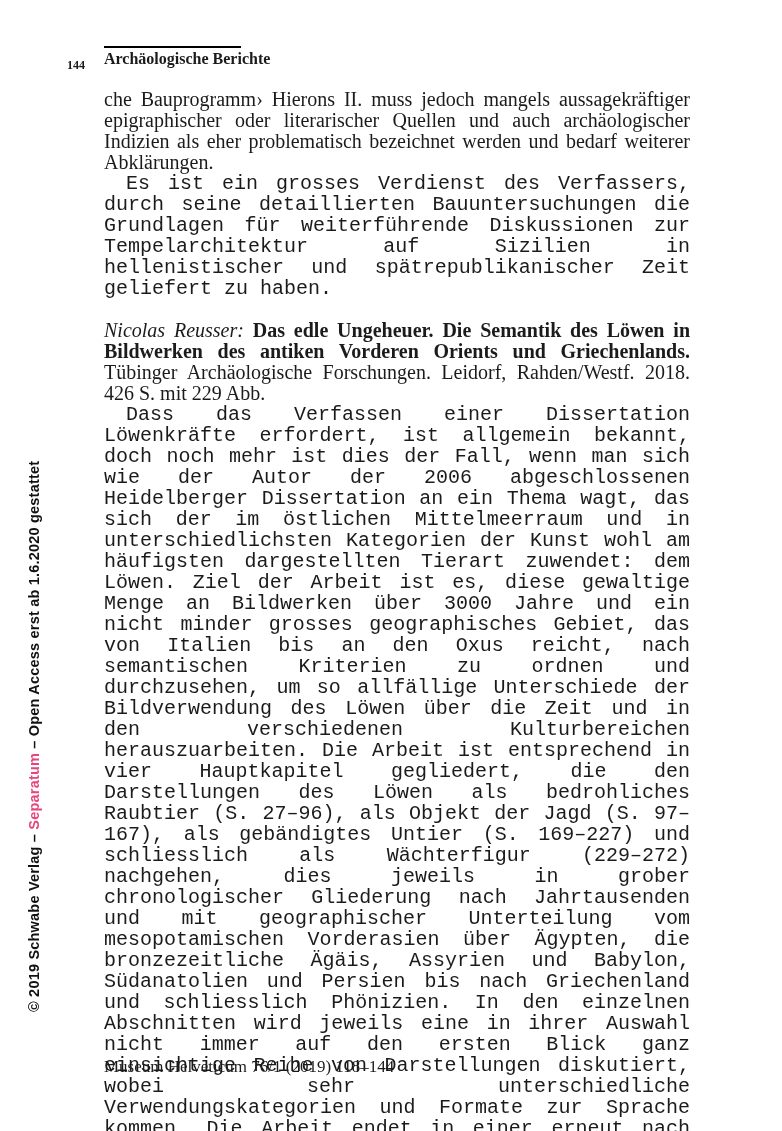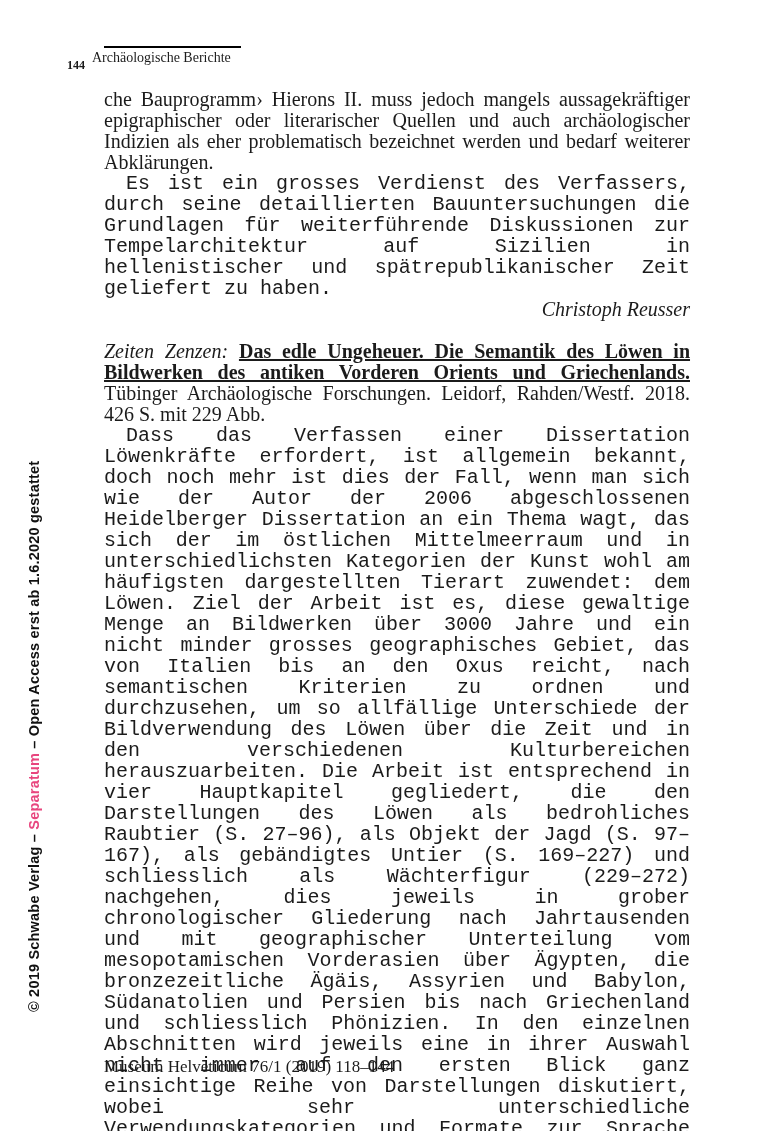--- a/index.html
+++ b/index.html
@@ -15,22 +15,22 @@
   
   .header-rule {
     position: absolute; top: 46px; left: 104px;
     width: 137px; height: 2px; background: #000;
   }
   .page-number {
     position: absolute; top: 58px; left: 67px;
     font-size: 12px; font-weight: bold;
   }
   .running-head {
-    position: absolute; top: 50px; left: 92px;
-    font-size: 14px; font-weight: normal;
+    position: absolute; top: 50px; left: 104px;
+    font-size: 16px; font-weight: bold;
   }
 
   
   .imprint {
     position: absolute; left: 26px; top: 1012px;
     width: 620px; height: 20px;
     transform: rotate(-90deg);
     transform-origin: 0 0;
     font-family: "Liberation Sans", "DejaVu Sans", sans-serif;
     font-size: 14.5px; font-weight: bold;
@@ -46,21 +46,21 @@
     width: 586px;
     font-size: 20px; line-height: 21px;
     text-align: justify;
     hyphens: auto;
   }
   .text-column p { margin: 0; }
   .indent { text-indent: 22px; font-family: Liberation Mono, monospace; }
   .reviewer { text-align: right; font-style: italic; }
   .review-heading { margin-top: 21px !important; }
   .review-heading .author { font-style: italic; }
-  .review-heading .book-title { font-weight: bold; text-decoration: underline; }
+  .review-heading .book-title { font-weight: bold; }
 
   
   .footer {
     position: absolute; top: 1057px; left: 104px;
     font-size: 17px;
   }
 </style>
 </head>
 <body>
 
@@ -71,23 +71,22 @@
 <div class="imprint">
   <span>© 2019 Schwabe Verlag – </span><span class="separatum" style="color: rgb(232, 69, 126);">Separatum</span><span> – Open Access erst ab 1.6.2020 gestattet</span>
 </div>
 
 <div class="text-column">
 
   <p>che Bauprogramm› Hierons II. muss jedoch mangels aussagekräftiger epigraphischer oder literarischer Quellen und auch archäologischer Indizien als eher problematisch bezeichnet werden und bedarf weiterer Abklärungen.</p>
 
   <p class="indent">Es ist ein grosses Verdienst des Verfassers, durch seine detaillierten Bauuntersuchungen die Grundlagen für weiterführende Diskussionen zur Tempelarchitektur auf Sizilien in hellenistischer und spätrepublikanischer Zeit geliefert zu haben.</p>
 
-  <p class="reviewer">Christoph Reusser</p>
 
-  <p class="review-heading"><span class="author">Zeiten Zenzen: </span><span class="book-title">Das edle Ungeheuer. Die Semantik des Löwen in Bildwerken des antiken Vorderen Orients und Griechenlands. </span><span>Tübinger Archäologische Forschungen. Leidorf, Rahden/Westf. 2018. 426 S. mit 229 Abb.</span></p>
+  <p class="review-heading"><span class="author">Nicolas Reusser: </span><span class="book-title">Das edle Ungeheuer. Die Semantik des Löwen in Bildwerken des antiken Vorderen Orients und Griechenlands. </span><span>Tübinger Archäologische Forschungen. Leidorf, Rahden/Westf. 2018. 426 S. mit 229 Abb.</span></p>
 
   <p class="indent">Dass das Verfassen einer Dissertation Löwenkräfte erfordert, ist allgemein bekannt, doch noch mehr ist dies der Fall, wenn man sich wie der Autor der 2006 abgeschlossenen Heidelberger Dissertation an ein Thema wagt, das sich der im östlichen Mittelmeerraum und in unterschiedlichsten Kategorien der Kunst wohl am häufigsten dargestellten Tierart zuwendet: dem Löwen. Ziel der Arbeit ist es, diese gewaltige Menge an Bildwerken über 3000 Jahre und ein nicht minder grosses geographisches Gebiet, das von Italien bis an den Oxus reicht, nach semantischen Kriterien zu ordnen und durchzusehen, um so allfällige Unterschiede der Bildverwendung des Löwen über die Zeit und in den verschiedenen Kulturbereichen herauszuarbeiten. Die Arbeit ist entsprechend in vier Hauptkapitel gegliedert, die den Darstellungen des Löwen als bedrohliches Raubtier (S. 27–96), als Objekt der Jagd (S. 97–167), als gebändigtes Untier (S. 169–227) und schliesslich als Wächterfigur (229–272) nachgehen, dies jeweils in grober chronologischer Gliederung nach Jahrtausenden und mit geographischer Unterteilung vom mesopotamischen Vorderasien über Ägypten, die bronzezeitliche Ägäis, Assyrien und Babylon, Südanatolien und Persien bis nach Griechenland und schliesslich Phönizien. In den einzelnen Abschnitten wird jeweils eine in ihrer Auswahl nicht immer auf den ersten Blick ganz einsichtige Reihe von Darstellungen diskutiert, wobei sehr unterschiedliche Verwendungskategorien und Formate zur Sprache kommen. Die Arbeit endet in einer erneut nach Zeiten und Kulturkreisen gegliederten und in ihren Ergebnissen letztlich wenig überraschenden Quintessenz zum Bild des Löwen als Zeichen von Stärke und Hoheit (S. 273–288) sowie einer kurzen Synthese (S. 289–299), gefolgt von einer Bibliographie und 229 Abbildungen. Die Lektüre der dicht aufeinanderfolgenden Beschreibungen der einzelnen Darstellungen, die an sich oftmals sehr nützliche Synthesen der Forschungsdiskussion bieten, hat für den Leser allerdings etwas Ermüdendes, und man wäre dankbar gewesen, wenn jeweils zu Anfang die konkrete Auswahl der Beispiele erklärt worden wäre. Auch fragt es sich, ob nicht ein guter Teil der meist sorgfältigen Beschreibungen nicht besser in einem Katalog aufgehoben gewesen wäre, was – zusammen mit einem ebenfalls leider fehlenden Index – die Zugänglichkeit der kaum überblickbaren Materialmasse für weitere Forschungen massgeblich erleichtert bzw. überhaupt erst ermöglicht hätte.</p>
 
   <p class="reviewer">Lorenz E. Zenzen</p>
 
 </div>
 
 <div class="footer">Museum Helveticum 76/1 (2019) 118–144</div>
 
 </body></html>

